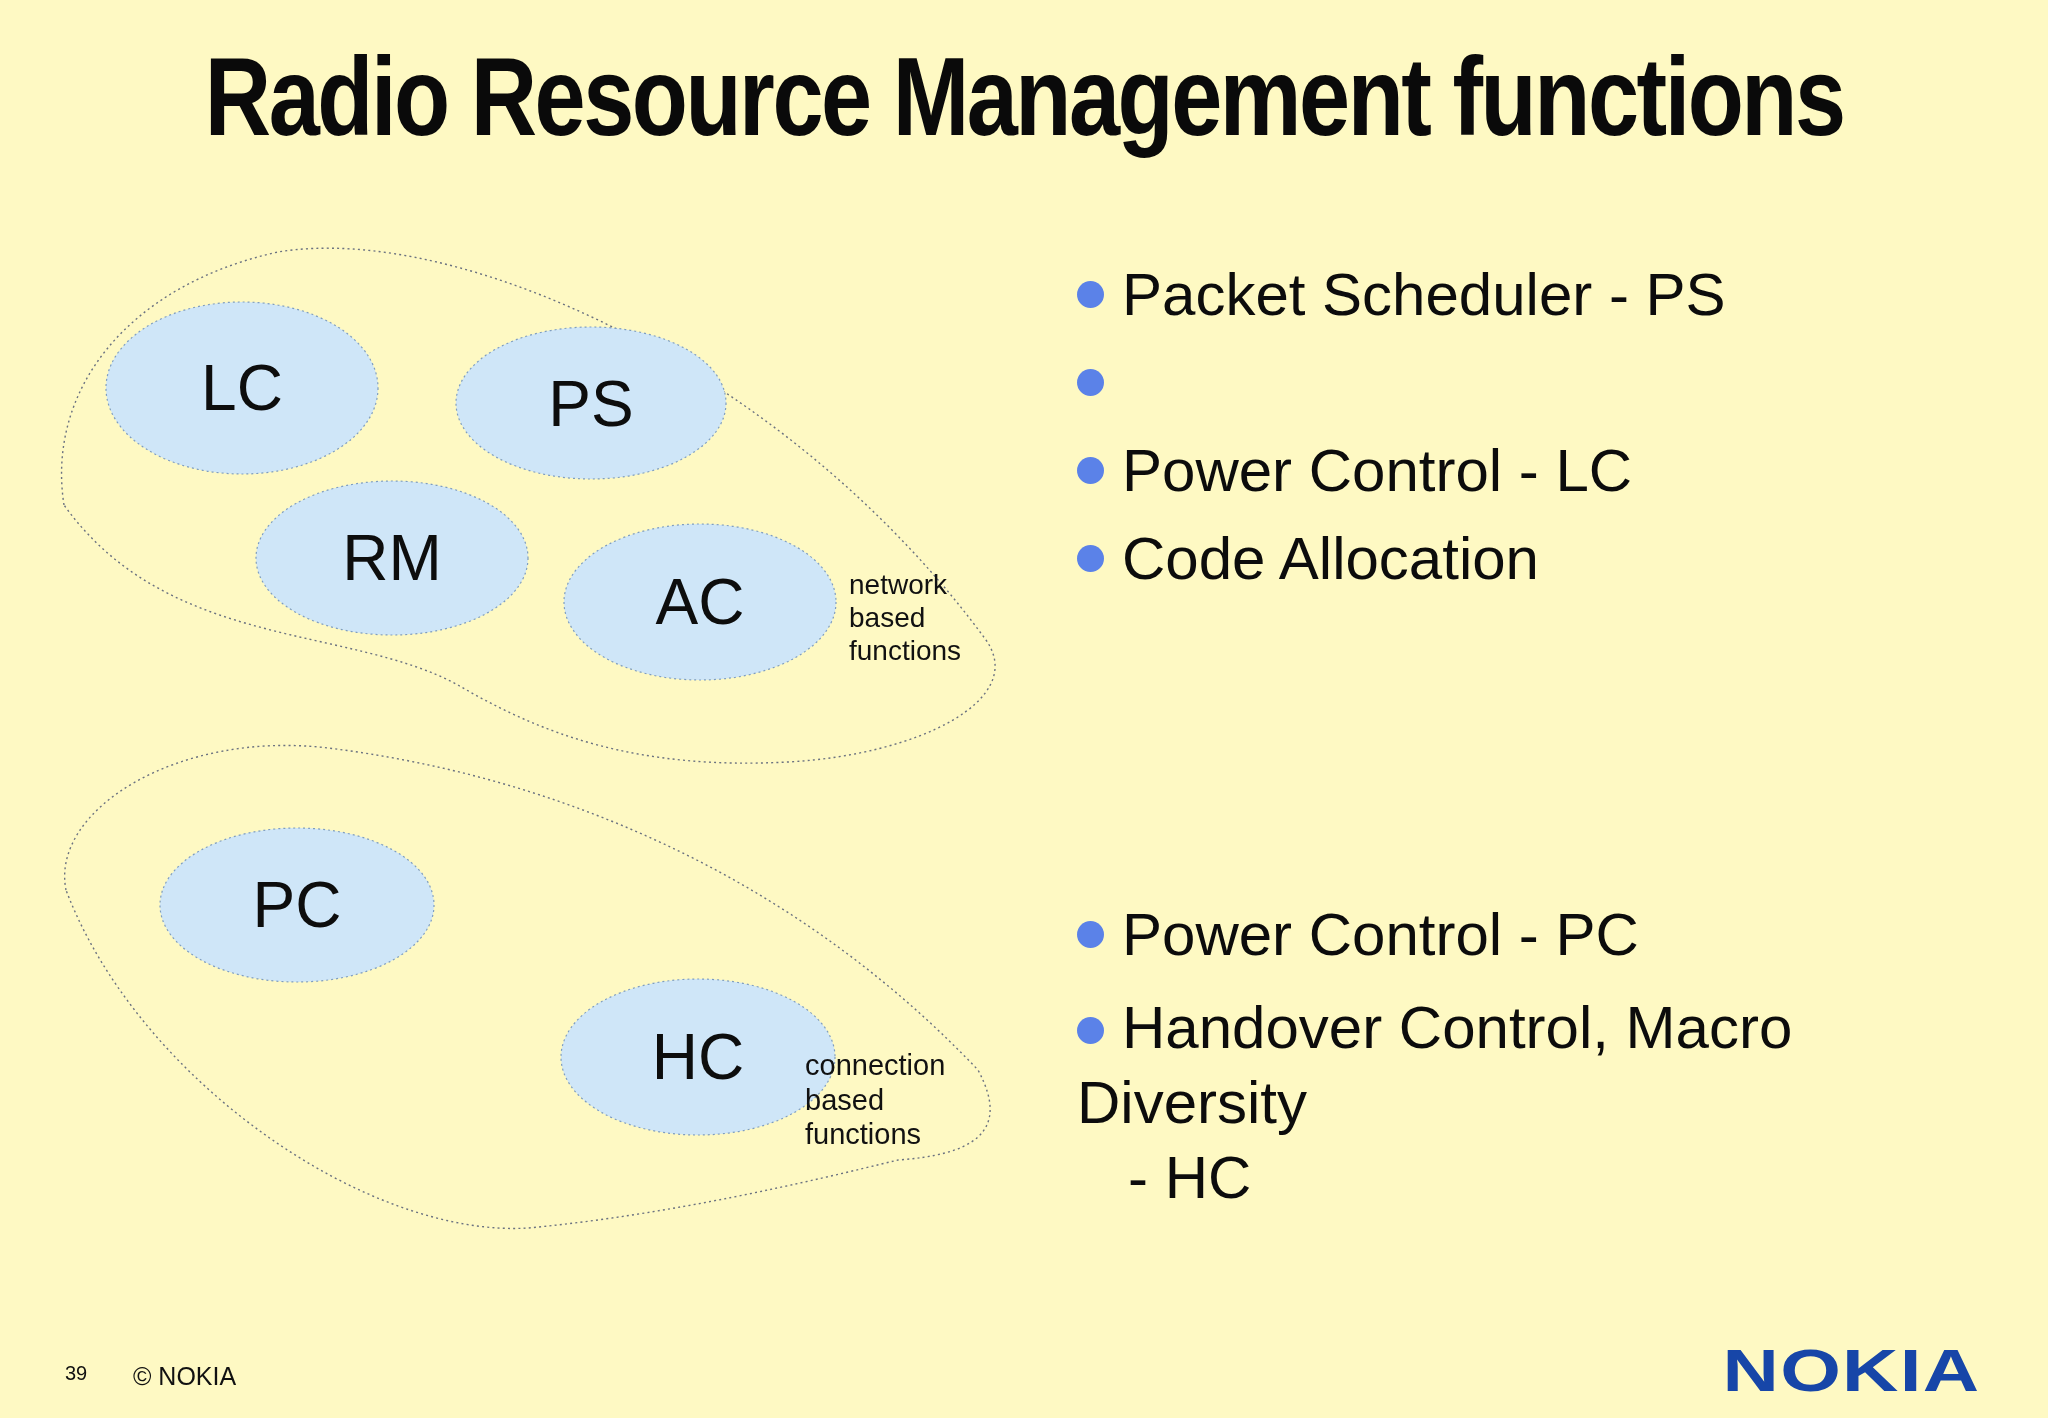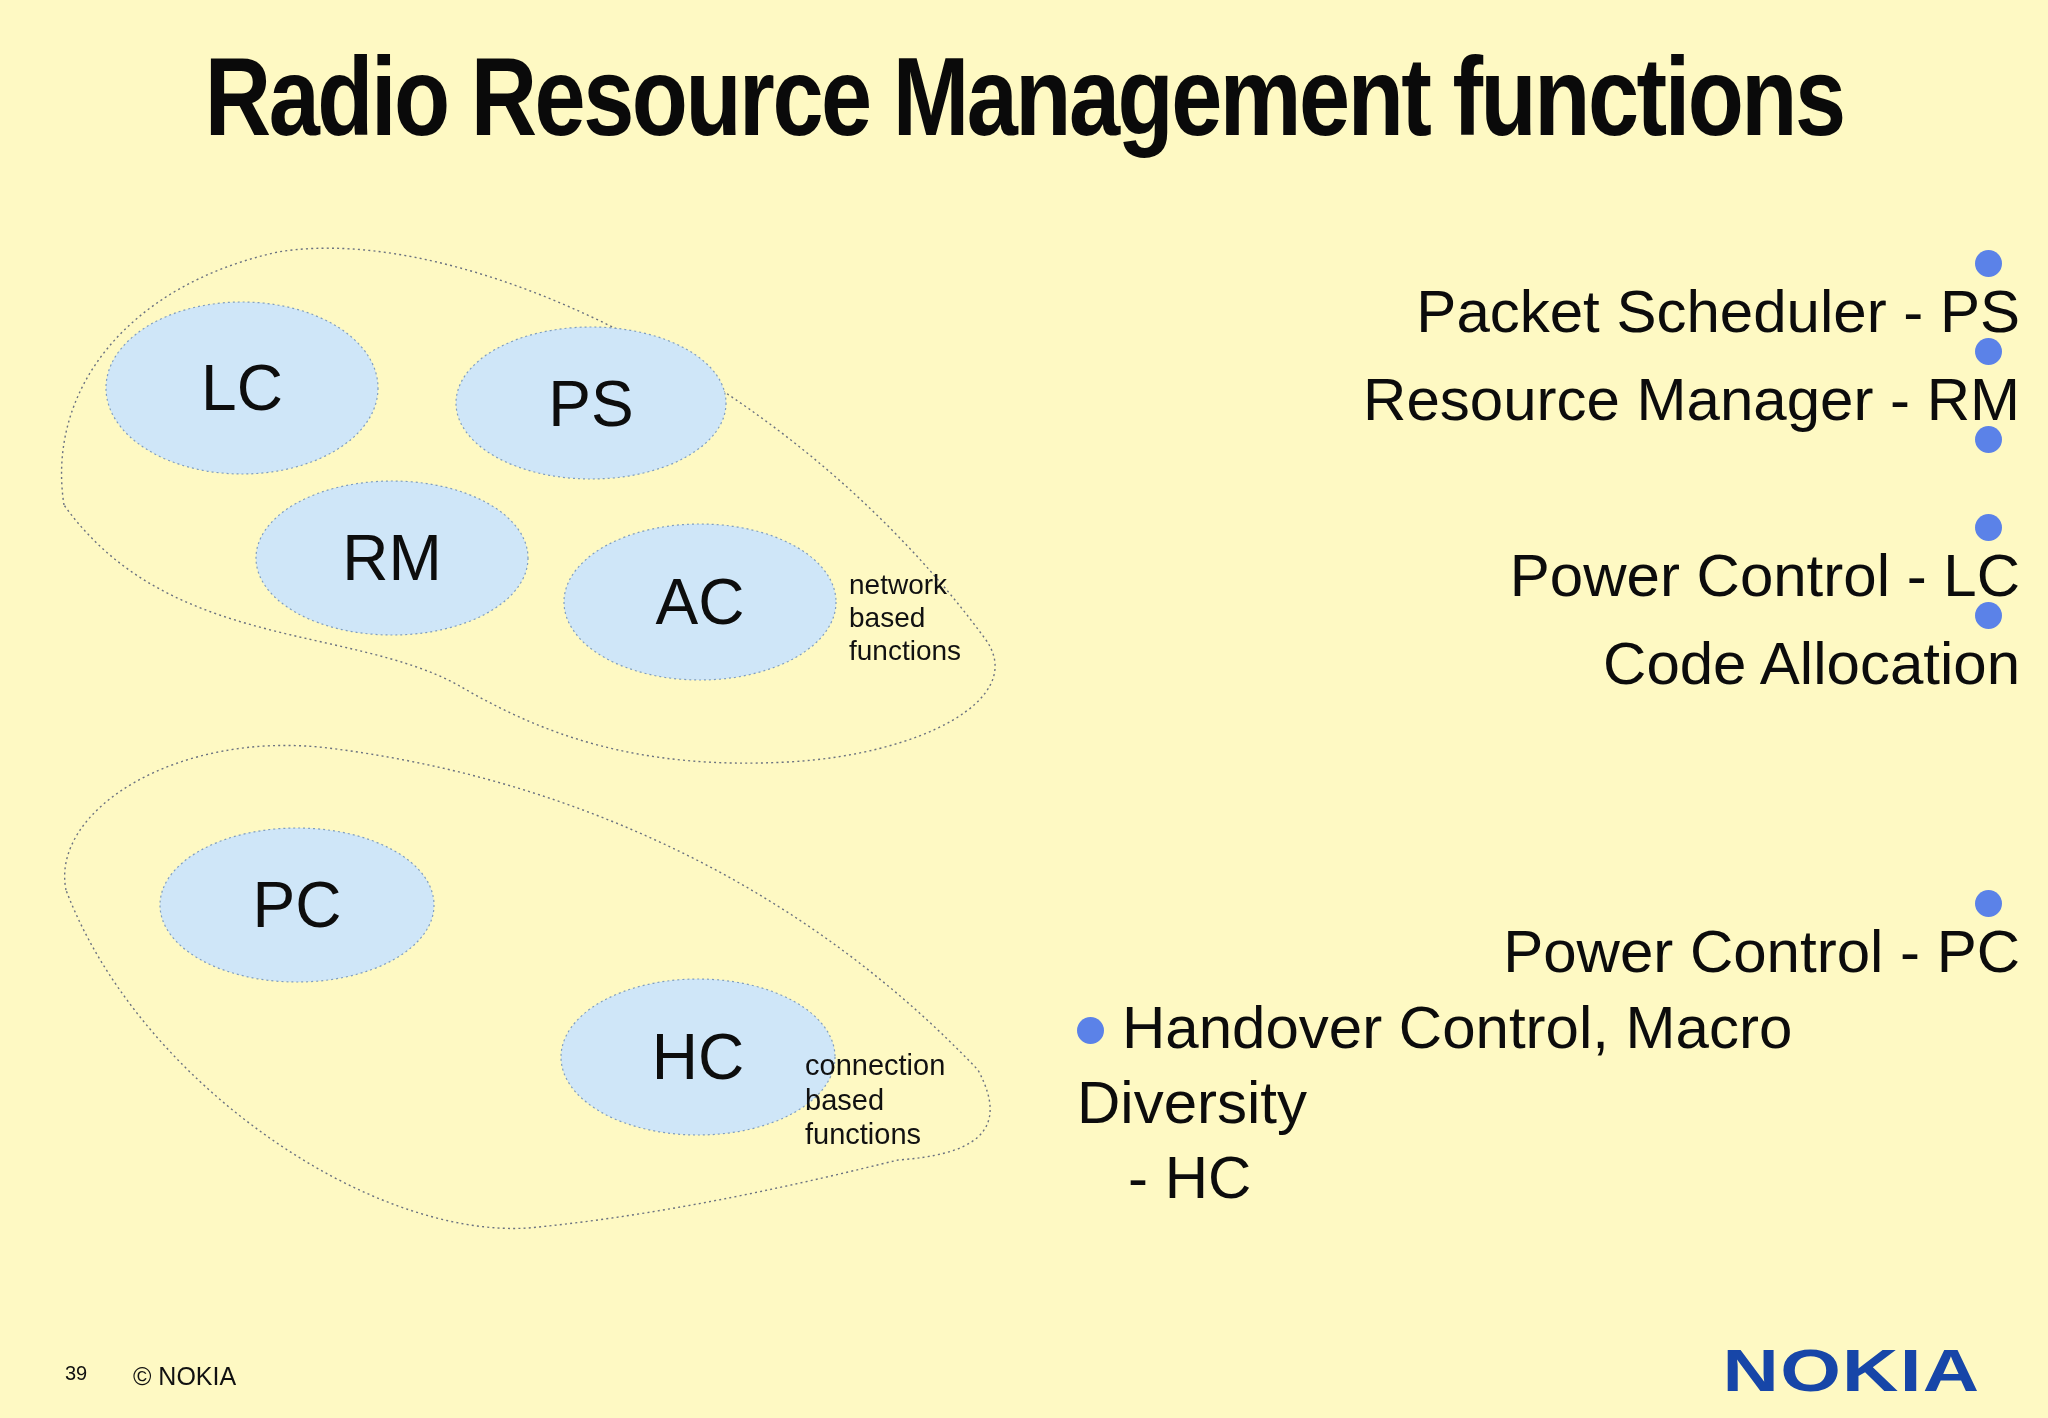--- a/index.html
+++ b/index.html
@@ -64,23 +64,22 @@
     left: 1060px;
     width: 960px;
     color: #0c0c0c;
     font-size: 60px;
   }
   .bullets.top-list { top: 250px; }
   .bullets.bottom-list { top: 890px; }
   .b-item {
     height: 88px;
     display: flex;
-    align-items: flex-end;
-    white-space: nowrap;
-    flex-direction: column;
+    align-items: center;
+    white-space: nowrap;
   }
   .dot {
     flex: none;
     width: 27px;
     height: 27px;
     border-radius: 50%;
     background: #5b82e8;
     margin: 0 18px 0 17px;
   }
   .wrap-item {
@@ -179,24 +178,20 @@
     </svg>
   </div>
 
   <div class="bullets top-list">
     <div class="b-item">
       <span class="dot"></span>
       <span>Packet Scheduler - PS</span>
     </div>
     <div class="b-item">
       <span class="dot"></span>
-      <span>Resource Manager - RM</span>
-    </div>
-    <div class="b-item">
-      <span class="dot"></span>
     </div>
     <div class="b-item">
       <span class="dot"></span>
       <span>Power Control - LC</span>
     </div>
     <div class="b-item">
       <span class="dot"></span>
       <span>Code Allocation</span>
     </div>
   </div>

